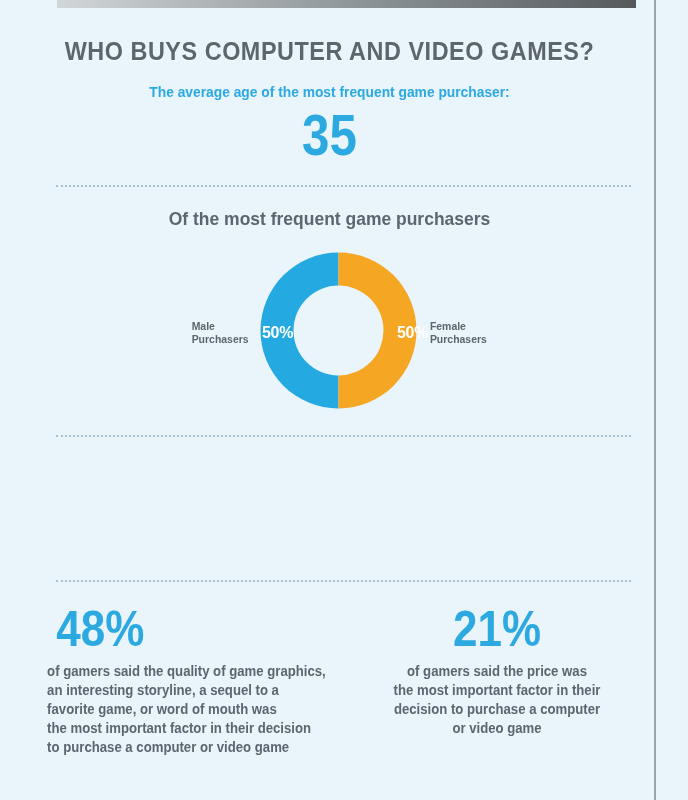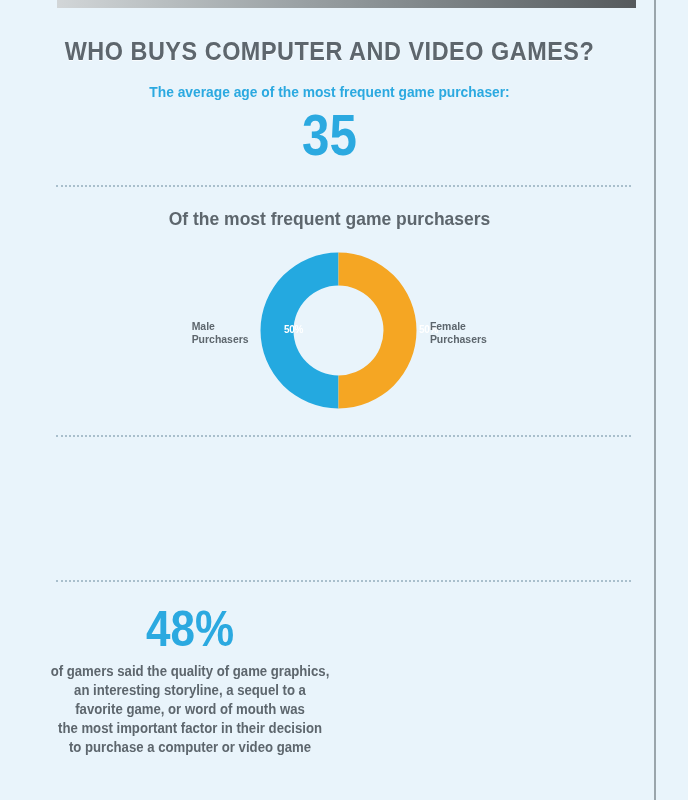--- a/index.html
+++ b/index.html
@@ -98,24 +98,23 @@
     position:absolute;
     left:260px; top:252px;
     width:157px; height:157px;
   }
   .donut-wrap svg { display:block; }
 
   .donut-pct {
     position:absolute;
     font-family:"Liberation Sans Narrow","Liberation Sans", sans-serif;
     font-weight:bold;
-    font-size:10px;
+    font-size:16px;
     color:#ffffff;
     letter-spacing:-0.3px;
-    margin-left:22px;
   }
   .donut-pct.left  { left:262px; top:324px; }
   .donut-pct.right { left:397px; top:324px; }
 
   .donut-label {
     position:absolute;
     font-family:"Liberation Sans Narrow","Liberation Sans", sans-serif;
     font-weight:bold;
     font-size:11px;
     line-height:13px;
@@ -151,21 +150,21 @@
     margin-top:10px;
     font-size:14px;
     line-height:19px;
   }
 
   
   .block-48 {
     position:absolute;
     left:38px; top:604px;
     width:304px;
-    text-align:center;
+    text-align:left;
   }
   .block-21 {
     position:absolute;
     left:352px; top:604px;
     width:290px;
     text-align:center;
   }
   .block-48 .stat-big, .block-21 .stat-big { font-size:50px; }
   .block-48 .stat-body, .block-21 .stat-body {
     margin-top:8px;
@@ -220,14 +219,23 @@
     <div class="stat-big">48%</div>
     <div class="stat-body">
       <div>of gamers said the quality of game graphics,</div>
       <div>an interesting storyline, a sequel to a</div>
       <div>favorite game, or word of mouth was</div>
       <div>the most important factor in their decision</div>
       <div>to purchase a computer or video game</div>
     </div>
   </div>
 
+  <div class="block-21">
+    <div class="stat-big">21%</div>
+    <div class="stat-body">
+      <div>of gamers said the price was</div>
+      <div>the most important factor in their</div>
+      <div>decision to purchase a computer</div>
+      <div>or video game</div>
+    </div>
+  </div>
 
 </div>
 
 </body></html>

